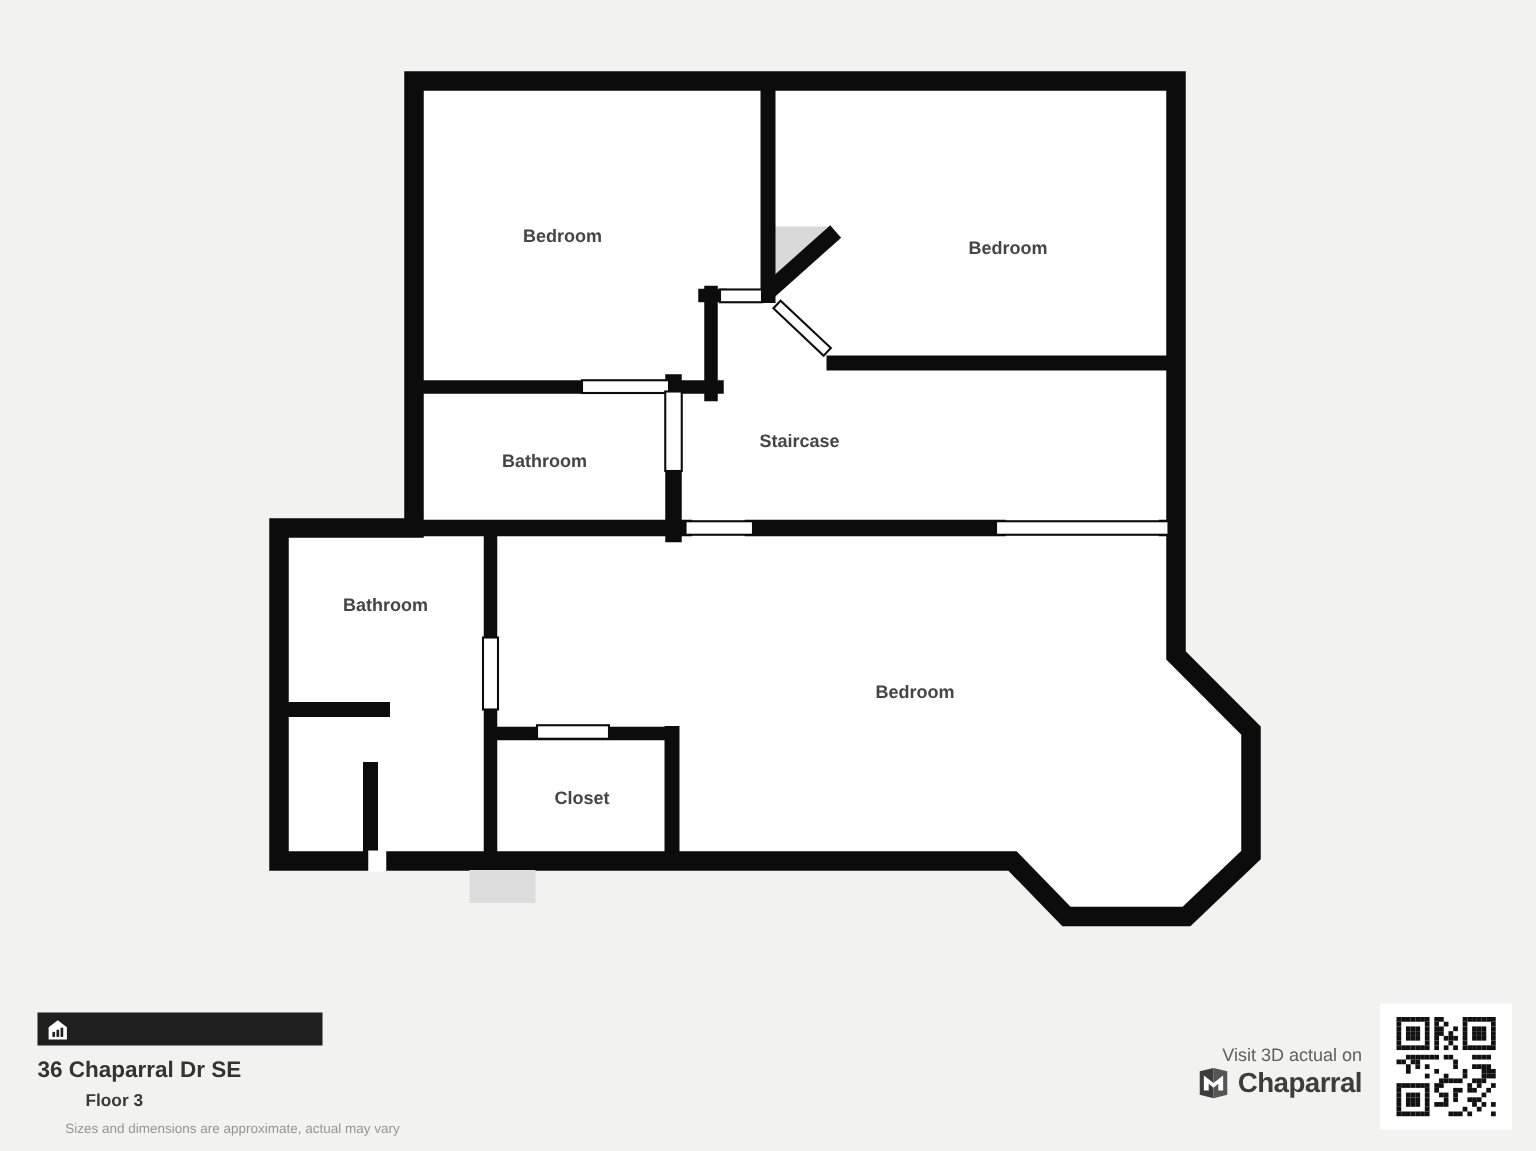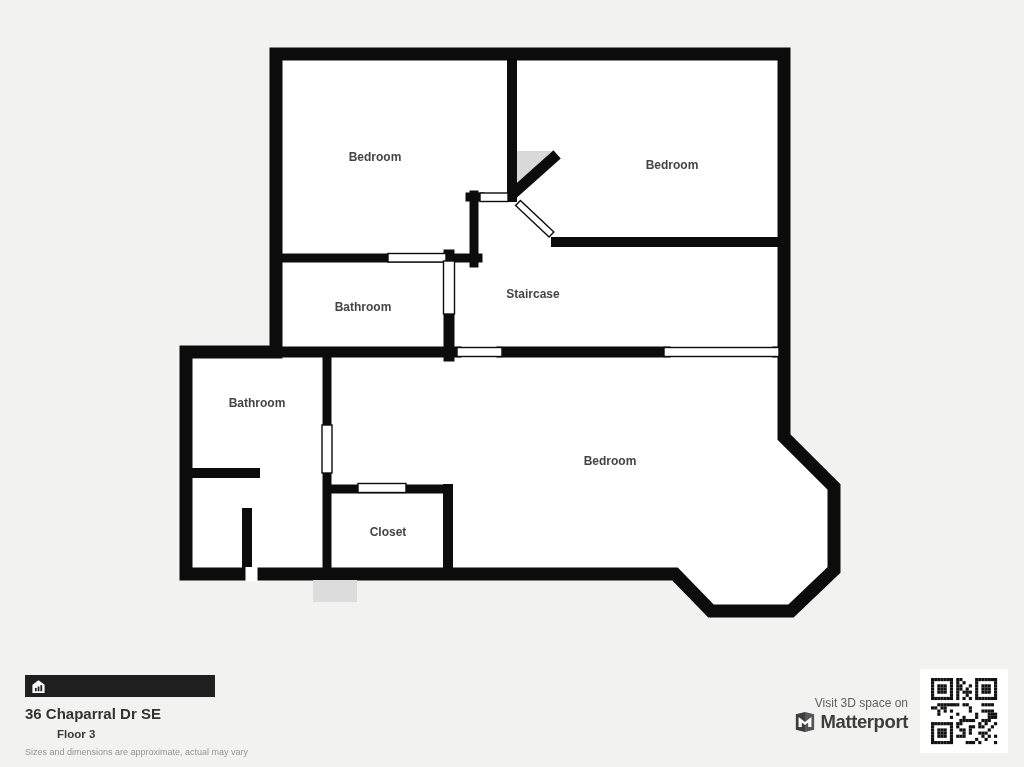--- a/index.html
+++ b/index.html
@@ -15,21 +15,21 @@
     text-anchor:middle;
   }
   
   .info-block{position:absolute;left:25px;top:675px;width:260px;}
   .info-bar{
     width:190px;height:22px;background:#1f1f1f;
     display:flex;align-items:center;padding-left:6px;box-sizing:border-box;
   }
   .address{margin-top:9px;font-size:15px;font-weight:bold;color:#333;line-height:1;}
   .floor{margin-top:8px;font-size:11.5px;font-weight:bold;color:#3a3a3a;line-height:1;margin-left:32px;}
-  .disclaimer{margin-top:7px;font-size:9px;color:#969696;line-height:1;}
+  .disclaimer{margin-top:7px;font-size:9px;color:#969696;line-height:1;text-align:center;}
   
   .visit-text{
     position:absolute;right:116px;top:697px;text-align:right;
     font-size:12px;color:#5f5f5f;line-height:1;white-space:nowrap;
   }
   .brand-row{
     position:absolute;right:116px;top:711px;
     display:flex;align-items:center;gap:5px;
   }
   .brand-word{
@@ -98,29 +98,29 @@
       <rect x="4.2" y="9.5" width="1.9" height="3.6" fill="#1f1f1f"></rect>
       <rect x="7.1" y="8.0" width="1.9" height="5.1" fill="#1f1f1f"></rect>
       <rect x="10.0" y="6.5" width="1.9" height="6.6" fill="#1f1f1f"></rect>
     </svg>
   </div>
   <div class="address">36 Chaparral Dr SE</div>
   <div class="floor">Floor 3</div>
   <div class="disclaimer">Sizes and dimensions are approximate, actual may vary</div>
 </div>
 
-<div class="visit-text">Visit 3D space on</div>
+<div class="visit-text">Visit 3D actual on</div>
 
 <div class="brand-row">
   <svg width="22" height="22" viewBox="0 0 24 24">
     <path d="M2 3.5 L12 1 L12 23 L2 20.5 Z" fill="#3d3d3d"></path>
     <path d="M12 1 L22 3.5 L22 20.5 L12 23 Z" fill="#565656"></path>
     <path d="M5 17.5 L5 6.5 L12 12 L19 6.5 L19 17.5 L15.5 17.5 L15.5 12.5 L12 15.4 L8.5 12.5 L8.5 17.5 Z" fill="#ffffff"></path>
   </svg>
-  <span class="brand-word">Matterport</span>
+  <span class="brand-word">Chaparral</span>
 </div>
 
 <div class="qr-wrap">
   <svg width="88" height="84" viewBox="0 0 88 84">
     <rect x="0" y="0" width="88" height="84" fill="#ffffff"></rect>
     <g id="qr-modules" transform="translate(11,9)" fill="#111111">
         <rect x="0.00" y="0.00" width="3.15" height="3.15"></rect>
         <rect x="3.15" y="0.00" width="3.15" height="3.15"></rect>
         <rect x="6.30" y="0.00" width="3.15" height="3.15"></rect>
         <rect x="9.45" y="0.00" width="3.15" height="3.15"></rect>

